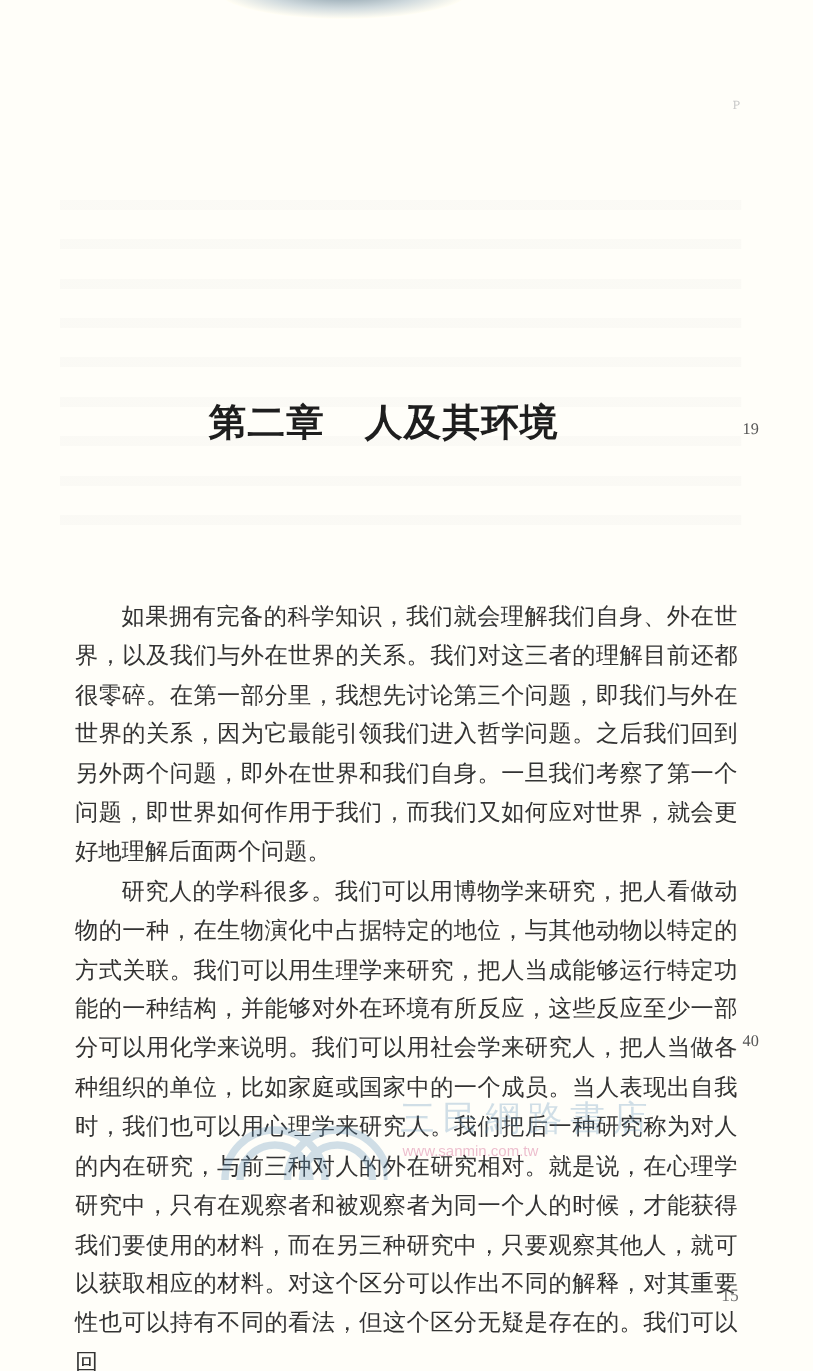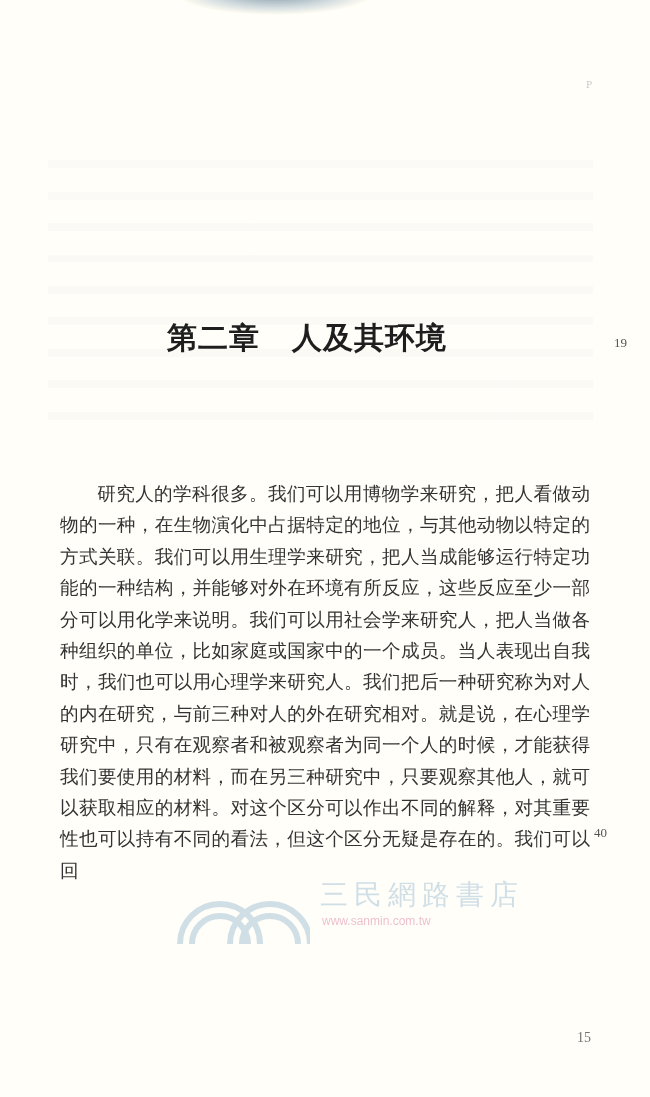--- a/index.html
+++ b/index.html
@@ -121,24 +121,25 @@
 
 <div class="top-shadow"></div>
 <div class="faint-bleed"></div>
 
 <div class="corner-mark">P</div>
 
 <h1 class="chapter-title" style="margin:0;">
   <span>第二章</span><span class="gap"></span><span>人及其环境</span>
 </h1>
 
-<div class="margin-num" style="top:335px;margin-left:20px;">19</div>
+<div class="margin-num" style="top:335px;">19</div>
 <div class="margin-num" style="top:825px;">40</div>
 
 <div class="body-text">
+  <p>如果拥有完备的科学知识，我们就会理解我们自身、外在世界，以及我们与外在世界的关系。我们对这三者的理解目前还都很零碎。在第一部分里，我想先讨论第三个问题，即我们与外在世界的关系，因为它最能引领我们进入哲学问题。之后我们回到另外两个问题，即外在世界和我们自身。一旦我们考察了第一个问题，即世界如何作用于我们，而我们又如何应对世界，就会更好地理解后面两个问题。</p>
   <p>研究人的学科很多。我们可以用博物学来研究，把人看做动物的一种，在生物演化中占据特定的地位，与其他动物以特定的方式关联。我们可以用生理学来研究，把人当成能够运行特定功能的一种结构，并能够对外在环境有所反应，这些反应至少一部分可以用化学来说明。我们可以用社会学来研究人，把人当做各种组织的单位，比如家庭或国家中的一个成员。当人表现出自我时，我们也可以用心理学来研究人。我们把后一种研究称为对人的内在研究，与前三种对人的外在研究相对。就是说，在心理学研究中，只有在观察者和被观察者为同一个人的时候，才能获得我们要使用的材料，而在另三种研究中，只要观察其他人，就可以获取相应的材料。对这个区分可以作出不同的解释，对其重要性也可以持有不同的看法，但这个区分无疑是存在的。我们可以回</p>
 </div>
 
 <div class="watermark">
   <svg width="140" height="70" viewBox="0 0 140 70" style="position:absolute;left:0;top:0;">
     <path d="M10 68 A40 40 0 0 1 90 68" fill="none" stroke="#5a8fb8" stroke-width="6"></path>
     <path d="M22 68 A28 28 0 0 1 78 68" fill="none" stroke="#5a8fb8" stroke-width="6"></path>
     <path d="M60 68 A40 40 0 0 1 140 68" fill="none" stroke="#5a8fb8" stroke-width="6"></path>
     <path d="M72 68 A28 28 0 0 1 128 68" fill="none" stroke="#5a8fb8" stroke-width="6"></path>
   </svg>

